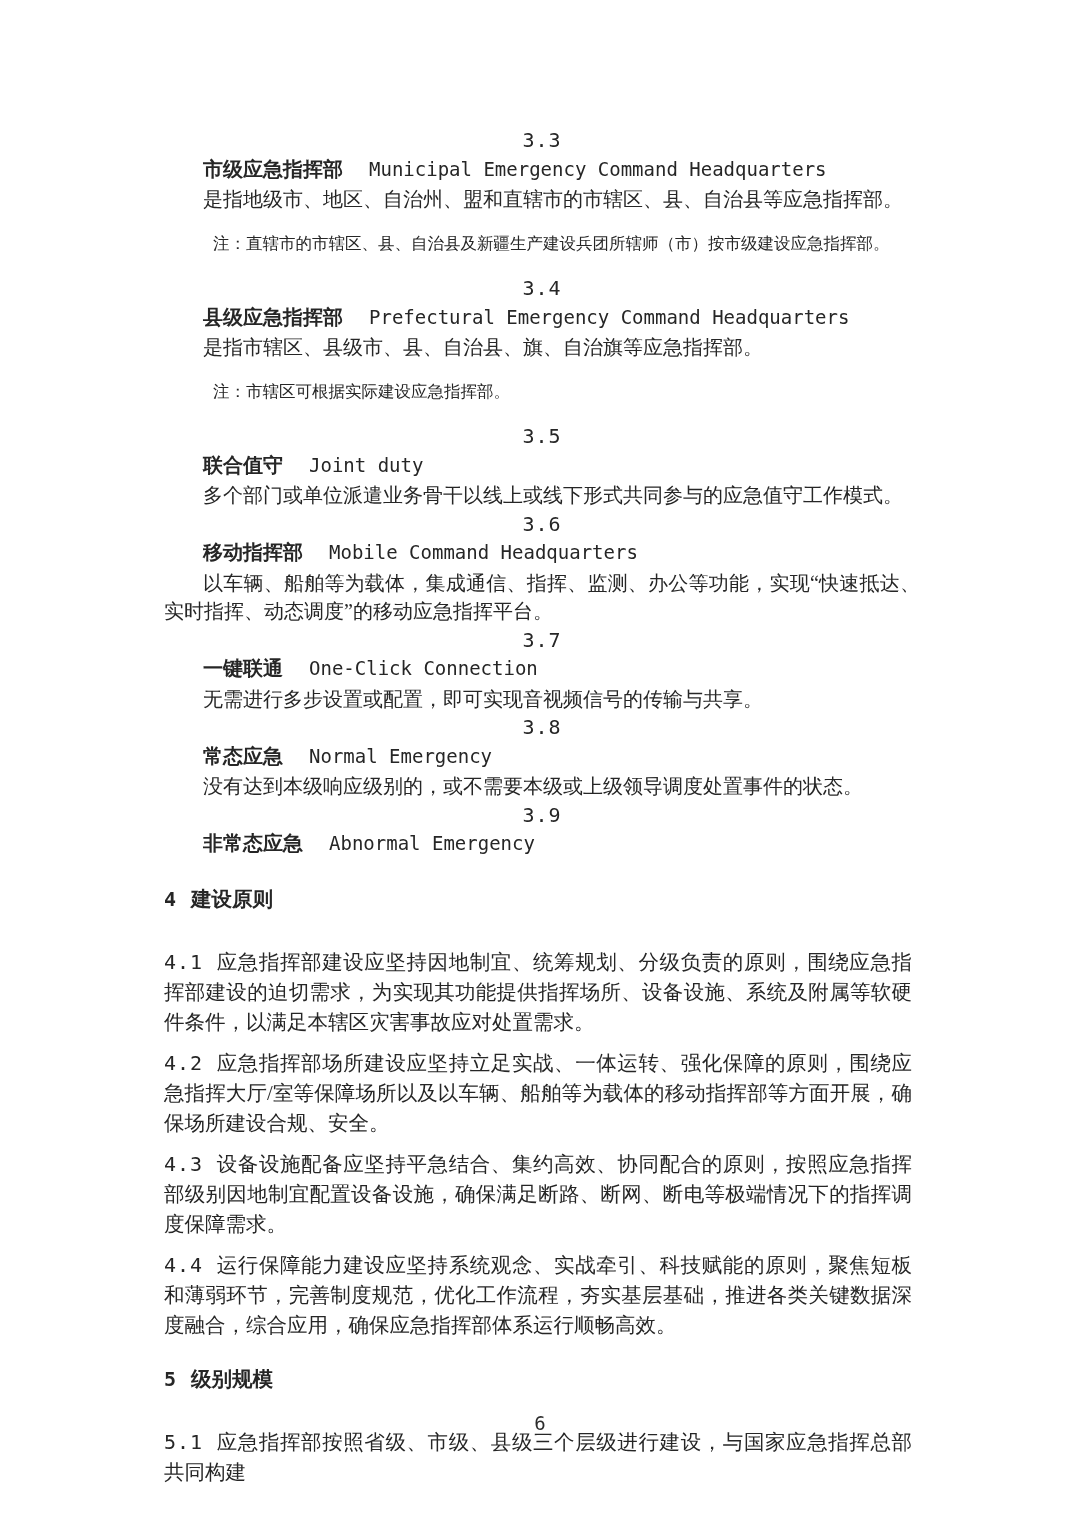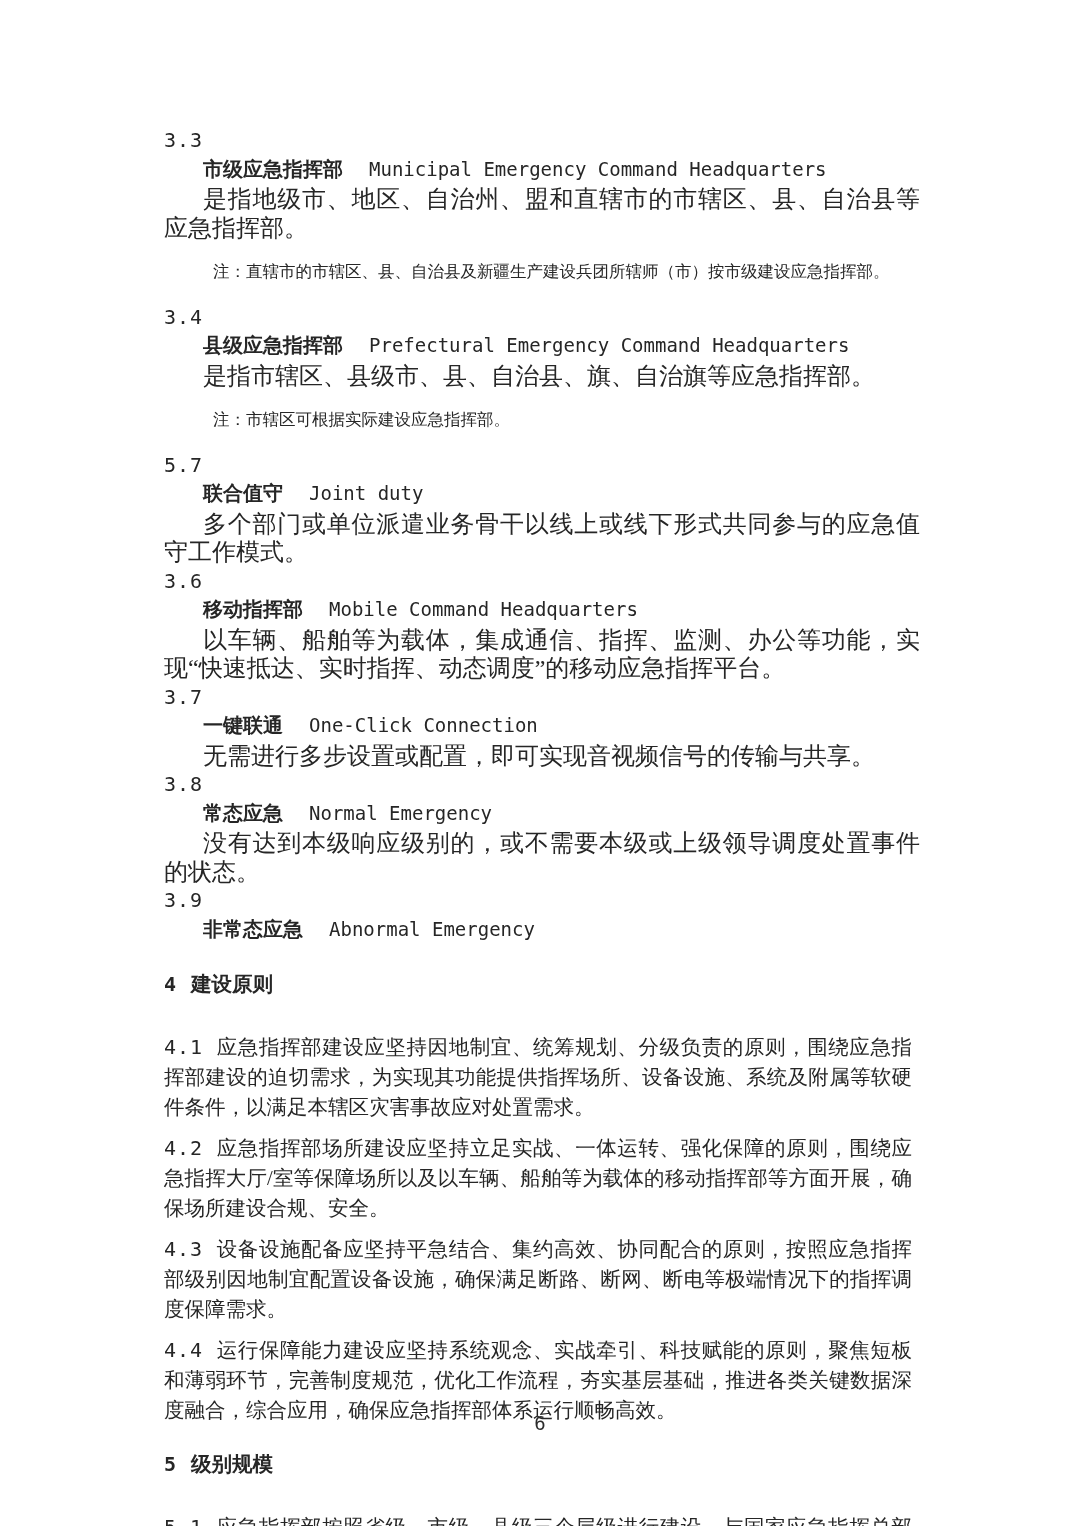--- a/index.html
+++ b/index.html
@@ -18,38 +18,39 @@
     top: 126px;
     width: 756px;
   }
   
   .term-entry { margin: 0; }
   .term-num {
     font-family: "DejaVu Sans Mono", "Liberation Mono", monospace;
     font-size: 20px;
     line-height: 28.5px;
     letter-spacing: 1px;
+    text-align: center;
   }
   .term-line {
     padding-left: 39px;
     line-height: 28.5px;
     white-space: nowrap;
   }
   .term-zh {
     font-family: "Liberation Sans", "DejaVu Sans", sans-serif;
     font-weight: 700;
     font-size: 20px;
   }
   .term-en {
     font-family: "DejaVu Sans Mono", "Liberation Mono", monospace;
     font-size: 19px;
     margin-left: 26px;
   }
   .term-def {
-    font-size: 24px;
+    font-size: 20px;
     line-height: 28.5px;
     text-indent: 39px;
     text-align: justify;
     margin: 0;
   }
   .term-note {
     font-size: 16.5px;
     line-height: 28.5px;
     padding-left: 33px;
     margin: 16px;
@@ -111,21 +112,21 @@
     <div class="term-entry">
       <div class="term-num">3.4</div>
       <div class="term-line">
         <span class="term-zh">县级应急指挥部</span><span class="term-en">Prefectural Emergency Command Headquarters</span>
       </div>
       <p class="term-def">是指市辖区、县级市、县、自治县、旗、自治旗等应急指挥部。</p>
       <p class="term-note">注：市辖区可根据实际建设应急指挥部。</p>
     </div>
 
     <div class="term-entry">
-      <div class="term-num">5.7</div>
+      <div class="term-num">3.5</div>
       <div class="term-line">
         <span class="term-zh">联合值守</span><span class="term-en">Joint duty</span>
       </div>
       <p class="term-def">多个部门或单位派遣业务骨干以线上或线下形式共同参与的应急值守工作模式。</p>
     </div>
 
     <div class="term-entry">
       <div class="term-num">3.6</div>
       <div class="term-line">
         <span class="term-zh">移动指挥部</span><span class="term-en">Mobile Command Headquarters</span>

